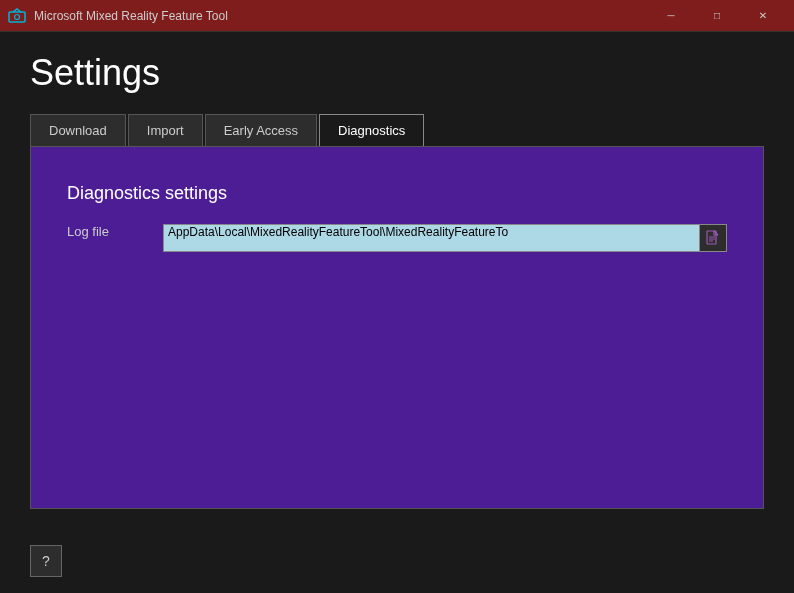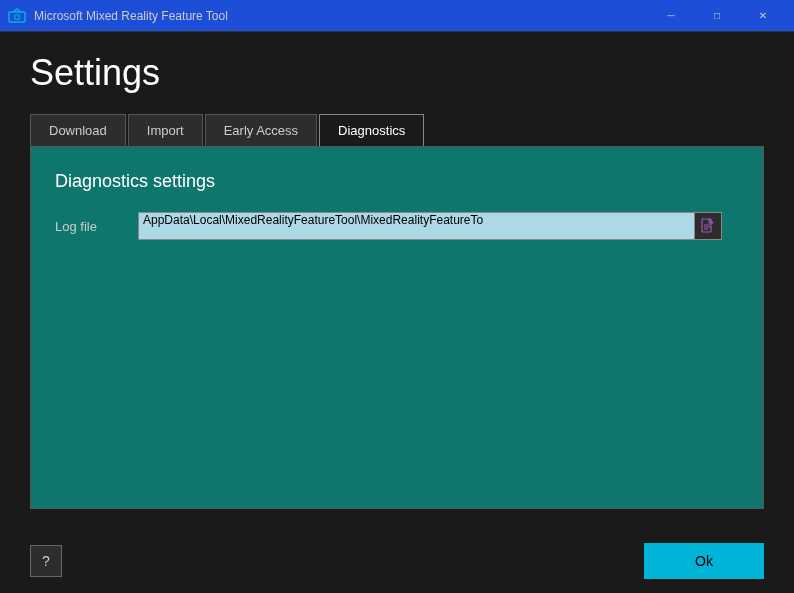--- a/index.html
+++ b/index.html
@@ -9,21 +9,21 @@
       font-family: 'Segoe UI', Arial, sans-serif;
       width: 794px;
       height: 593px;
       overflow: hidden;
       display: flex;
       flex-direction: column;
     }
 
     
     .titlebar {
-      background: #1d4ed8;
+      background: #7f1d1d;
       height: 32px;
       display: flex;
       align-items: center;
       padding: 0 8px;
       flex-shrink: 0;
       border-bottom: 1px solid #333;
     }
     .titlebar-icon {
       width: 18px;
       height: 18px;
@@ -88,38 +88,37 @@
       background: #1a1a1a;
       color: #ffffff;
       border-top: 1px solid #888;
       border-left: 1px solid #888;
       border-right: 1px solid #888;
     }
 
     
     .panel {
       border: 1px solid #555;
-      background: #0f766e;
-      flex: 1;
-      padding: 24px;
+      background: #4c1d95;
+      flex: 1;
+      padding: 36px;
       display: flex;
       flex-direction: column;
     }
 
     .panel-title {
       font-size: 18px;
       font-weight: 400;
       color: #ffffff;
       margin-bottom: 20px;
     }
 
     .form-row {
       display: flex;
-      align-items: center;
-      gap: 12px;
+      gap: 25px;
     }
 
     .form-label {
       font-size: 13px;
       color: #cccccc;
       min-width: 55px;
     }
 
     .log-file-input-wrapper {
       display: flex;
@@ -254,15 +253,14 @@
           </svg>
         </div>
       </div>
     </div>
   </div>
 </div>
 
 <div class="footer">
   <button class="help-btn">?</button>
   <div class="footer-right">
-    <button class="footer-btn primary">Ok</button>
   </div>
 </div>
 
 </body></html>

